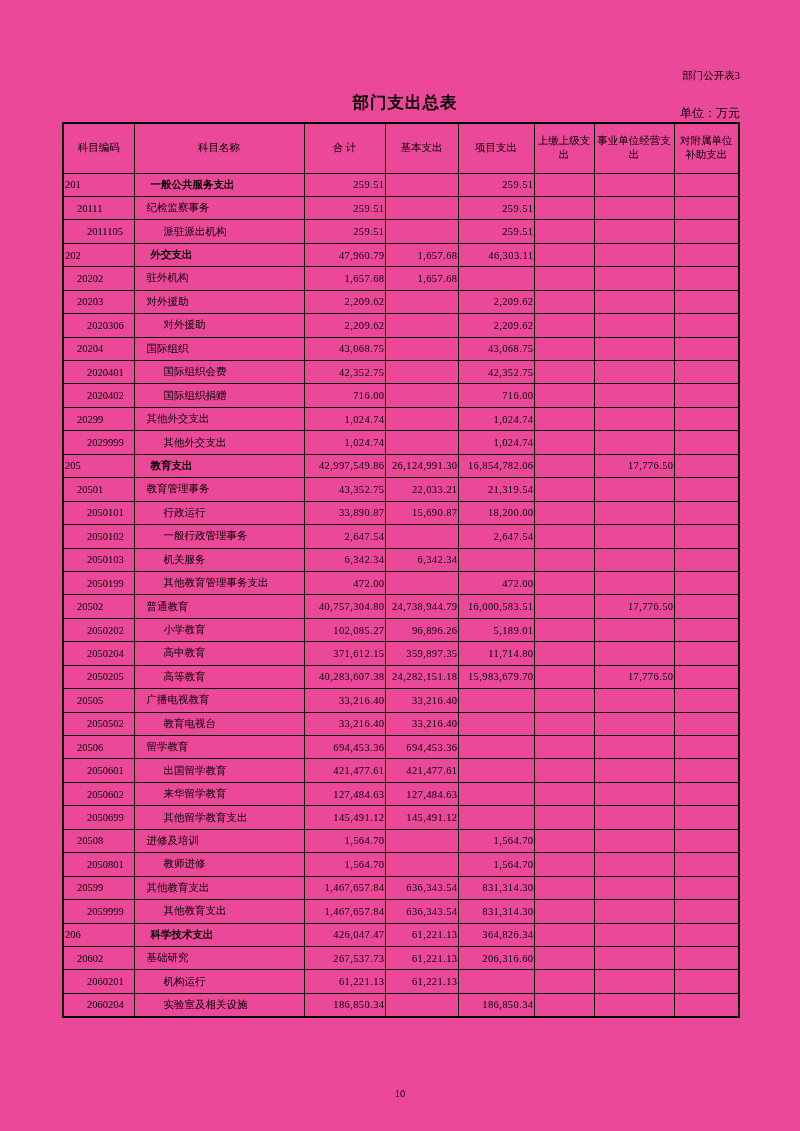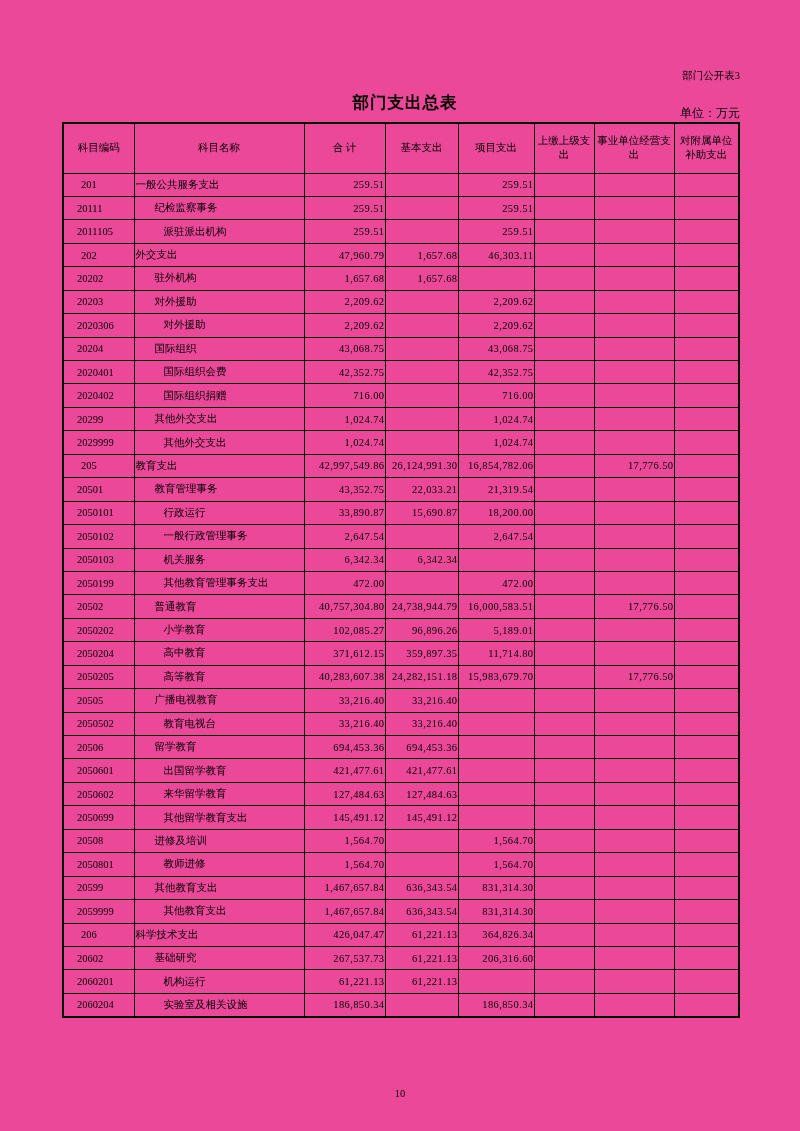--- a/index.html
+++ b/index.html
@@ -64,26 +64,26 @@
     line-height: 1.35;
     white-space: normal;
   }
   table.budget td {
     height: 23.45px;
     padding: 0 0;
     vertical-align: middle;
     white-space: nowrap;
   }
   td.code { text-align: left; }
-  td.code.lvl0 { padding-left: 17px; }
+  td.code.lvl0 { padding-left: 1px; }
   td.code.lvl1 { padding-left: 13px; }
-  td.code.lvl2 { padding-left: 13px; }
+  td.code.lvl2 { padding-left: 23px; }
   td.name { text-align: left; }
-  td.name.lvl0 { padding-left: 1px; }
-  td.name.lvl1 { padding-left: 20px; }
+  td.name.lvl0 { padding-left: 16px; font-weight: bold; }
+  td.name.lvl1 { padding-left: 12px; }
   td.name.lvl2 { padding-left: 29px; margin-top: 32px; }
   td.num {
     text-align: right;
     padding-right: 7px;
     letter-spacing: 0.4px;
   }
   .page-number {
     position: absolute;
     top: 1088px;
     left: 0;

